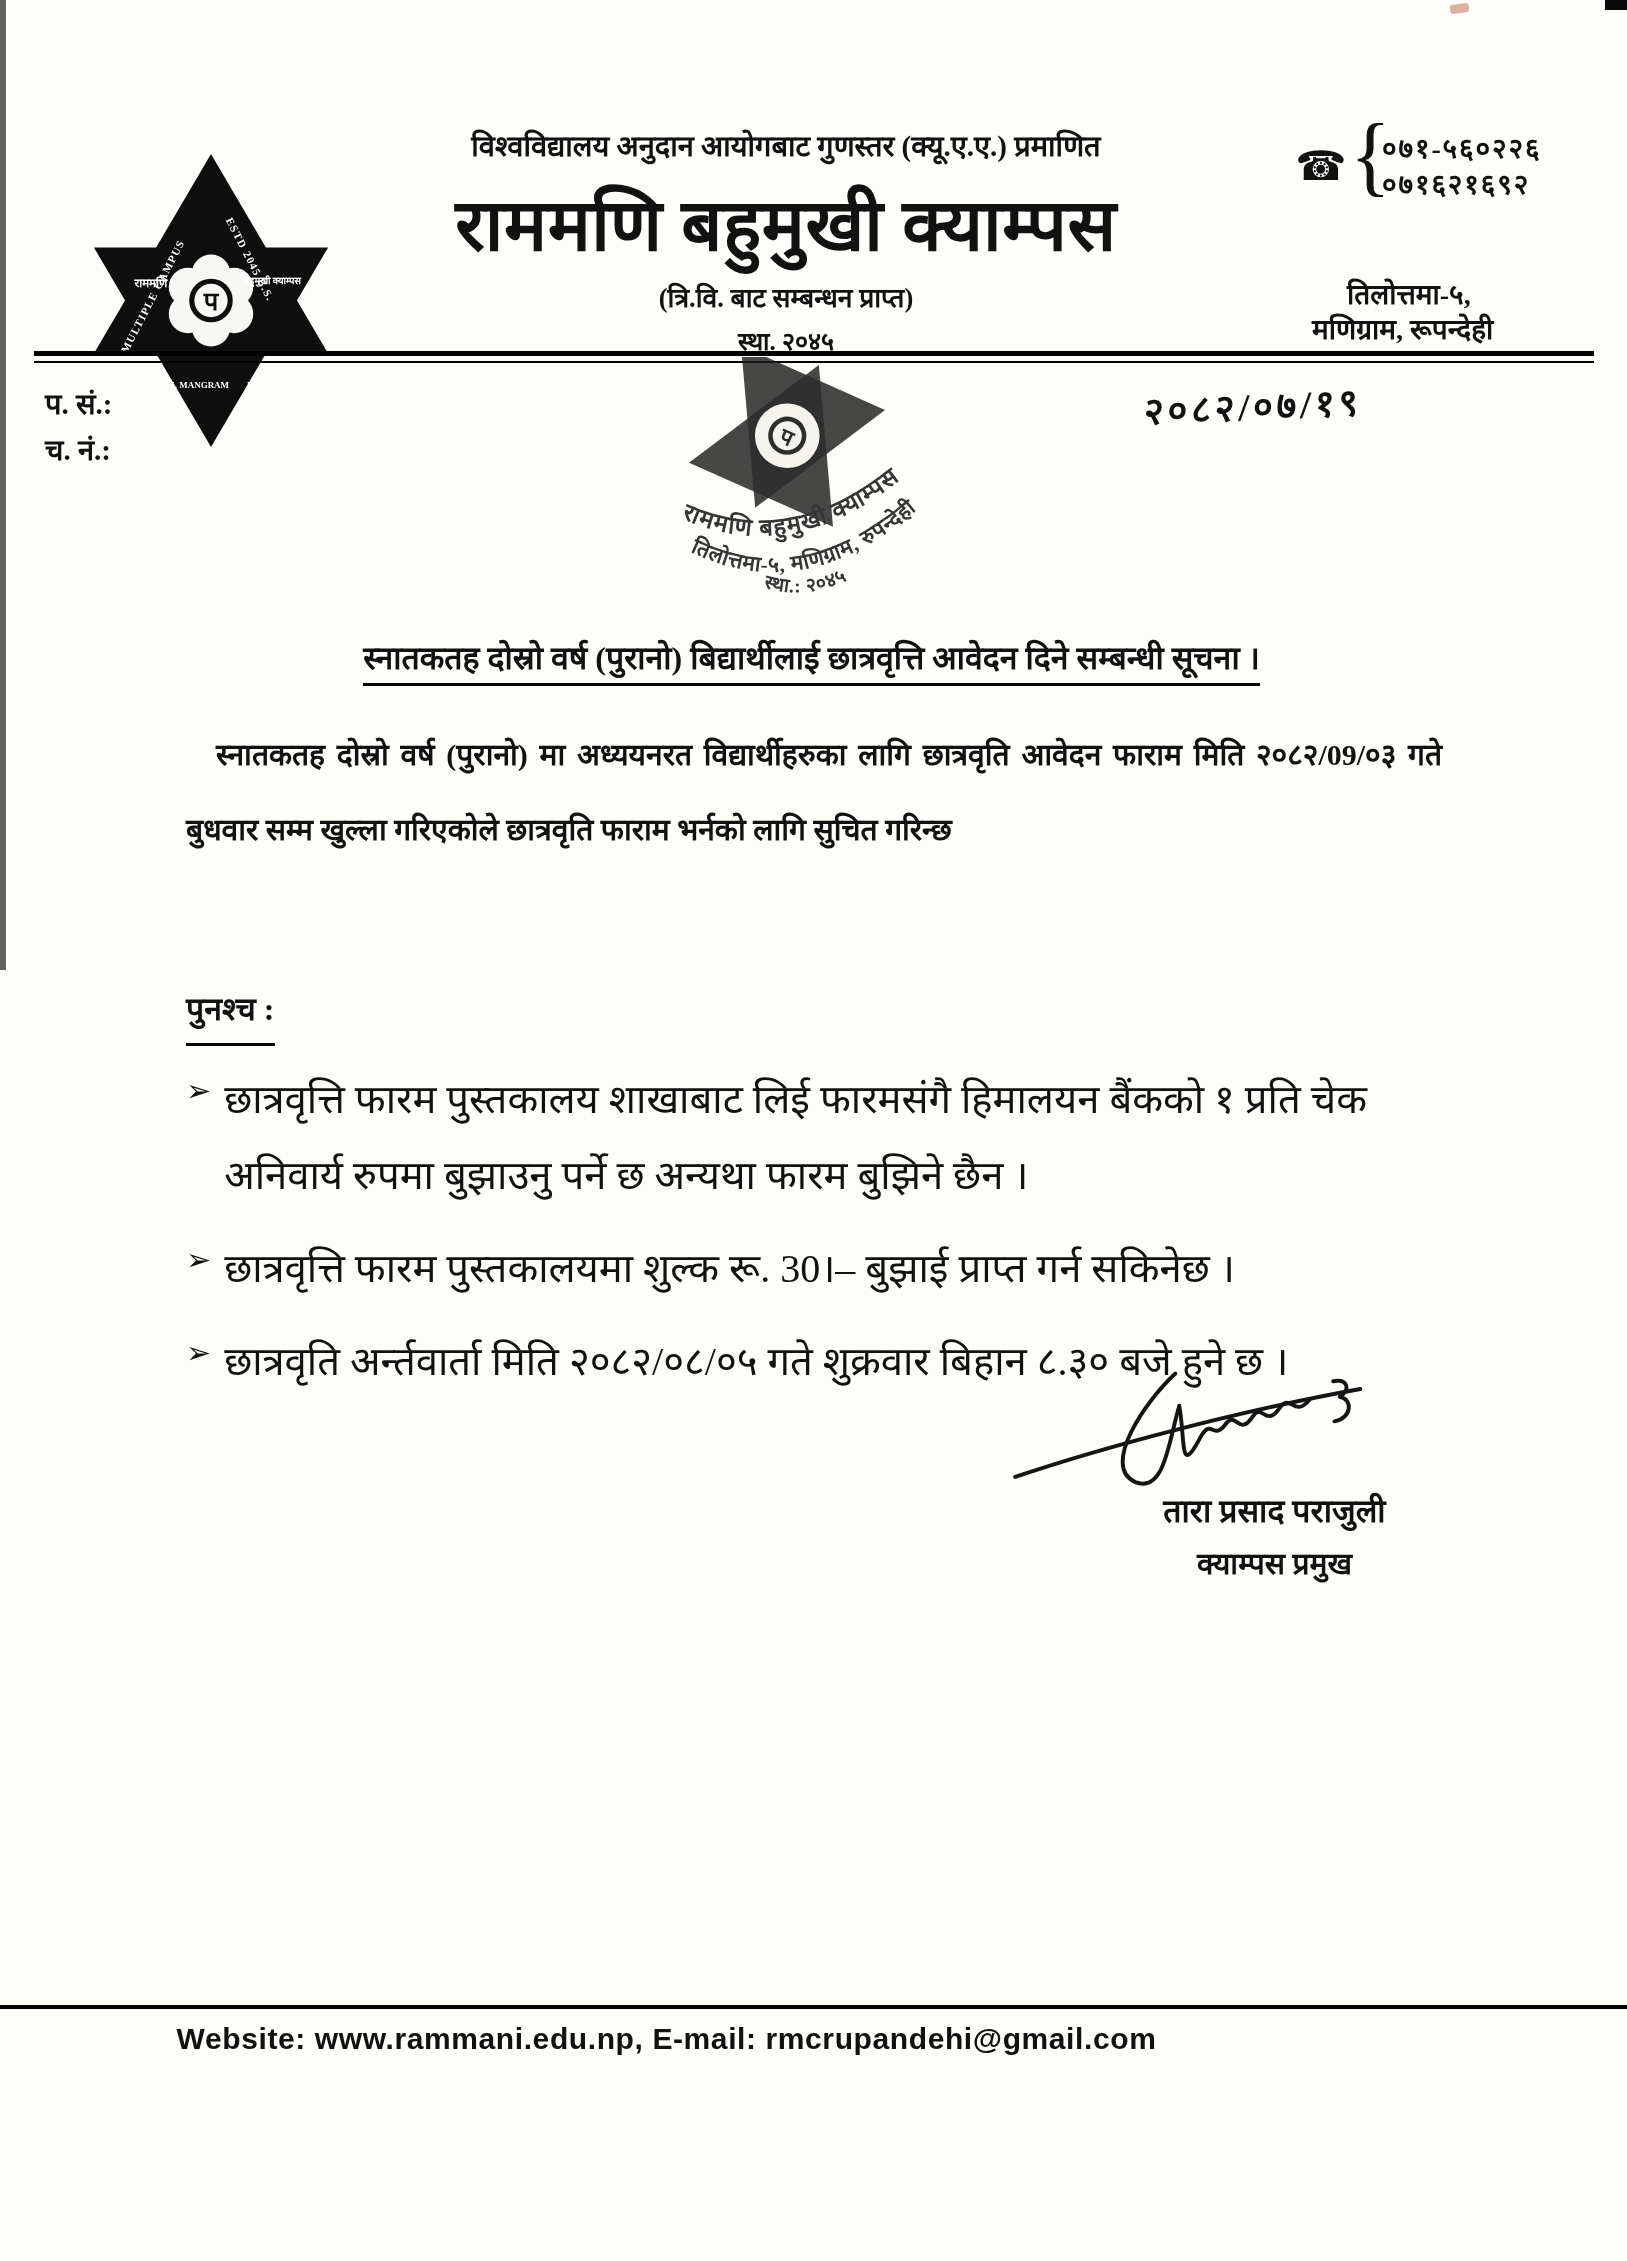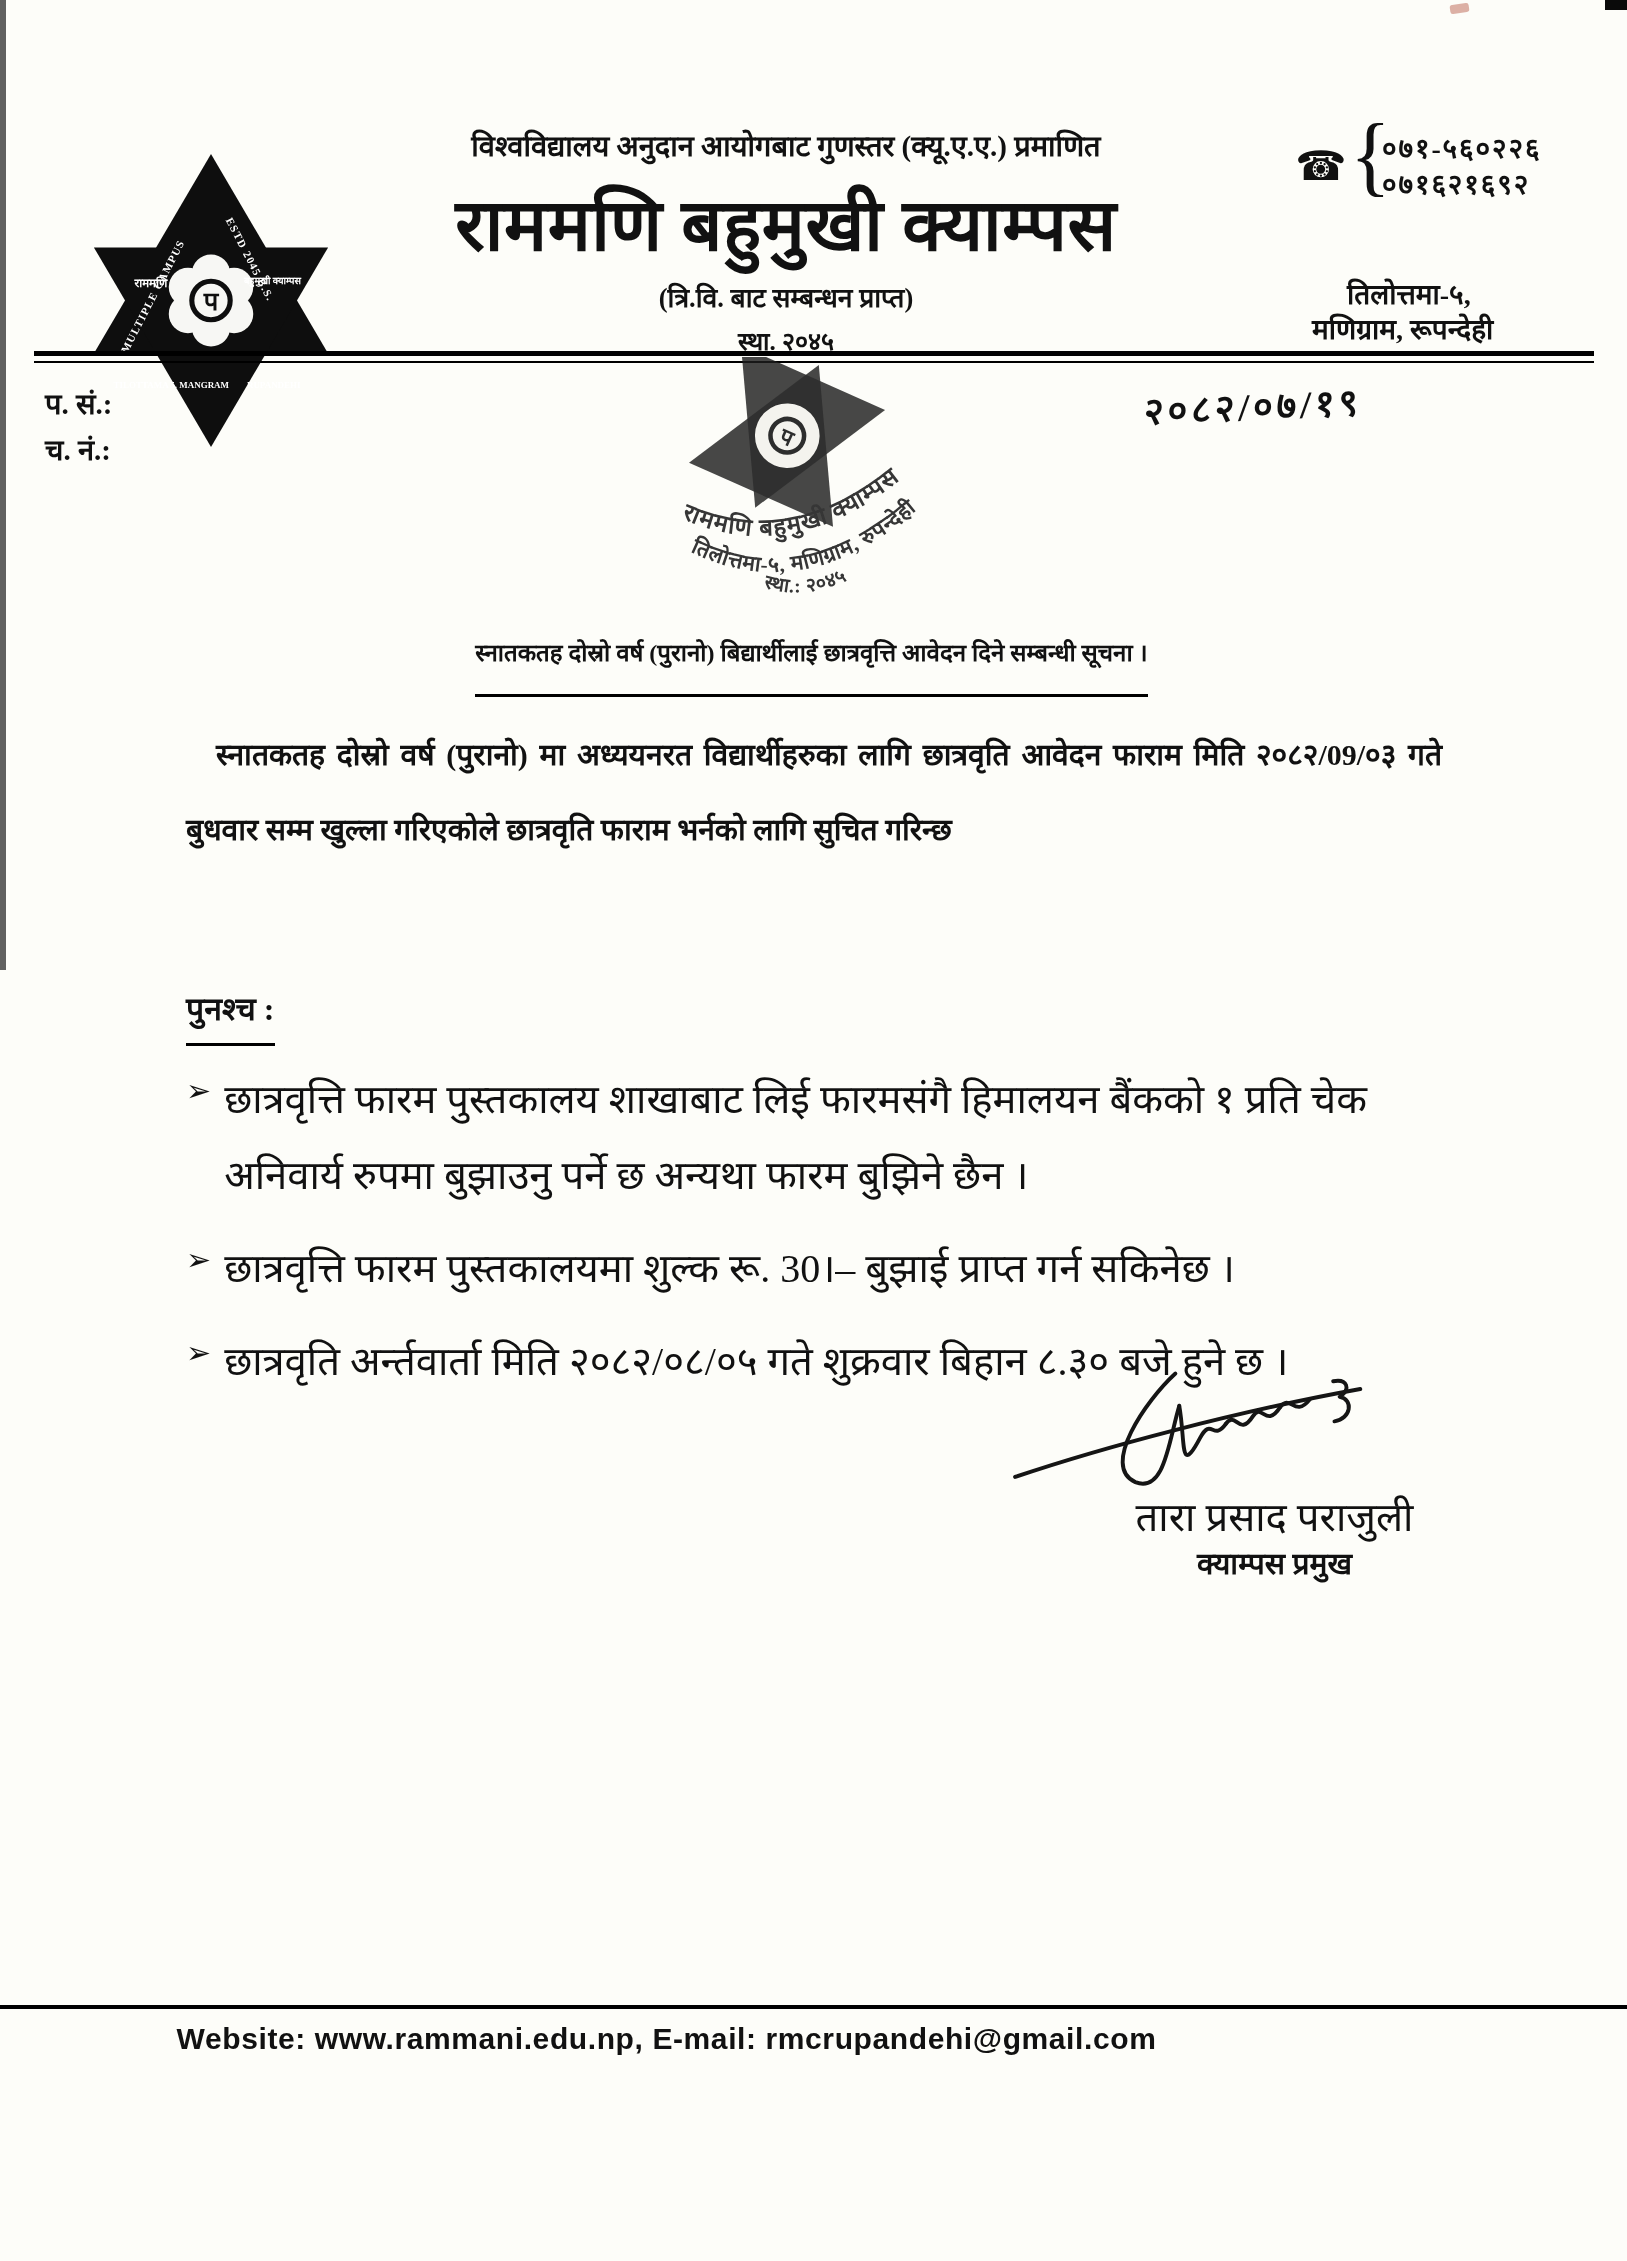--- a/index.html
+++ b/index.html
@@ -47,39 +47,39 @@
 
   .ps-label{position:absolute;left:45px;top:383px;font-size:29px;font-weight:700;}
   .chn-label{position:absolute;left:45px;top:429px;font-size:29px;font-weight:700;}
 
   .stamp-wrap{position:absolute;left:652px;top:357px;width:291px;height:252px;opacity:.92;}
 
   .ref-date{position:absolute;left:1144px;top:379px;font-size:38px;font-weight:600;
     letter-spacing:3.9px;transform:rotate(-2.5deg) skewX(-4deg);white-space:nowrap;}
 
   .subject{position:absolute;left:213px;top:635px;width:1197px;text-align:center;}
-  .subject span{display:inline-block;font-size:24px;font-weight:800;
-    border-bottom:3.2px solid #000;padding-bottom:26px;white-space:nowrap;}
+  .subject span{display:inline-block;font-size:32px;font-weight:800;
+    border-bottom:3.2px solid #000;padding-bottom:5px;white-space:nowrap;}
 
   .body-par{position:absolute;left:186px;top:717px;width:1256px;
     font-size:30px;font-weight:600;line-height:2.5;text-align:justify;text-indent:30px;}
 
   .punashcha{position:absolute;left:186px;top:986px;}
   .punashcha span{display:inline-block;font-size:32px;font-weight:800;
     border-bottom:3.2px solid #000;padding-bottom:14px;}
 
   .bullets{position:absolute;left:186px;top:1062px;width:1271px;}
   .bullet{display:flex;align-items:flex-start;margin-bottom:17px;}
   .bullet .marker{font-family:"DejaVu Sans",sans-serif;font-size:30px;line-height:1.9;
     margin-right:13px;flex:0 0 auto;}
   .bullet .btext{font-size:40px;font-weight:400;line-height:1.9;}
 
   .sig-wrap{position:absolute;left:1006px;top:1363px;width:375px;height:149px;}
   .sig-name{position:absolute;left:1035px;top:1488px;width:479px;text-align:center;
-    font-size:40px;font-weight:400;white-space:nowrap;}
+    font-size:32px;font-weight:700;white-space:nowrap;}
   .sig-title{position:absolute;left:1035px;top:1542px;width:479px;text-align:center;
     font-size:30px;font-weight:700;white-space:nowrap;}
 
   .footer-rule{position:absolute;left:0;top:2005px;width:1627px;height:3.9px;background:#000;}
   .footer-text{position:absolute;left:0;top:2022px;width:1333px;text-align:center;
     font-family:"Liberation Sans","DejaVu Sans",sans-serif;font-size:30px;font-weight:600;
     letter-spacing:0.6px;}
 </style>
 </head>
 <body>

